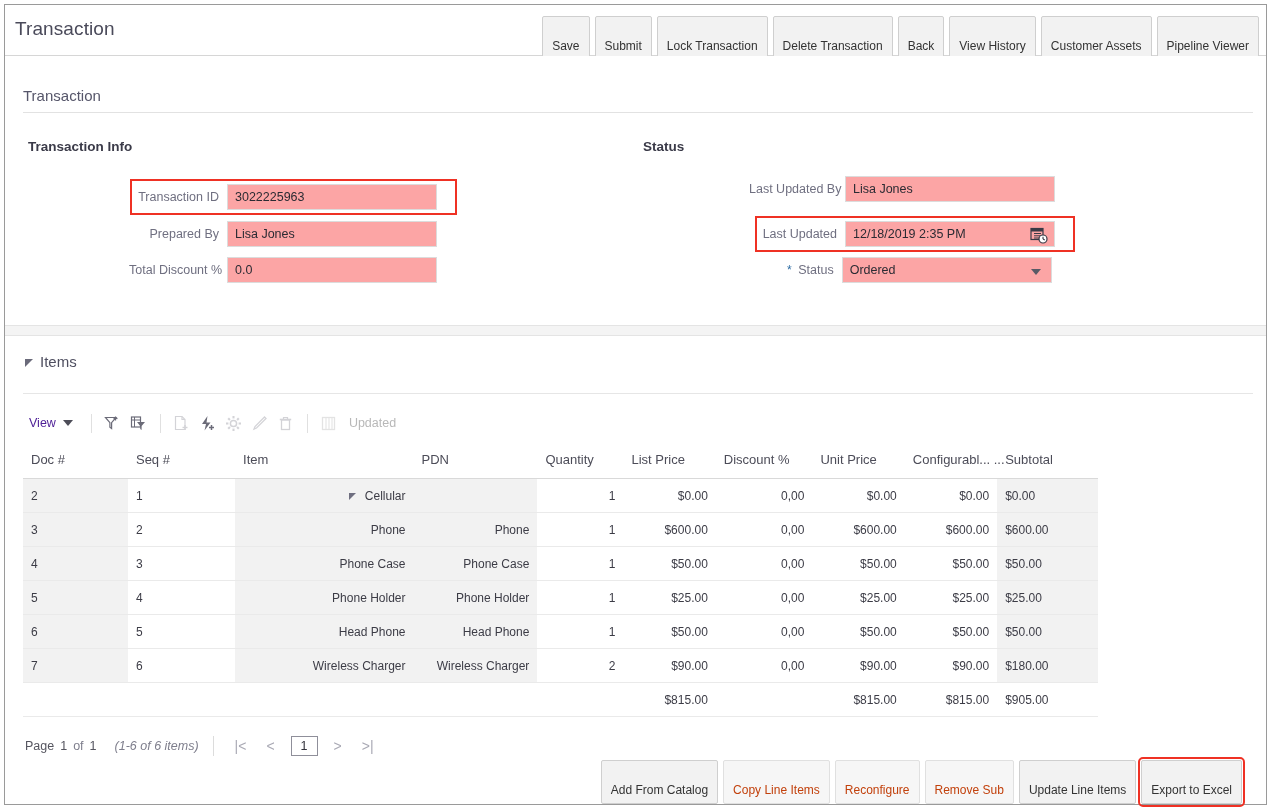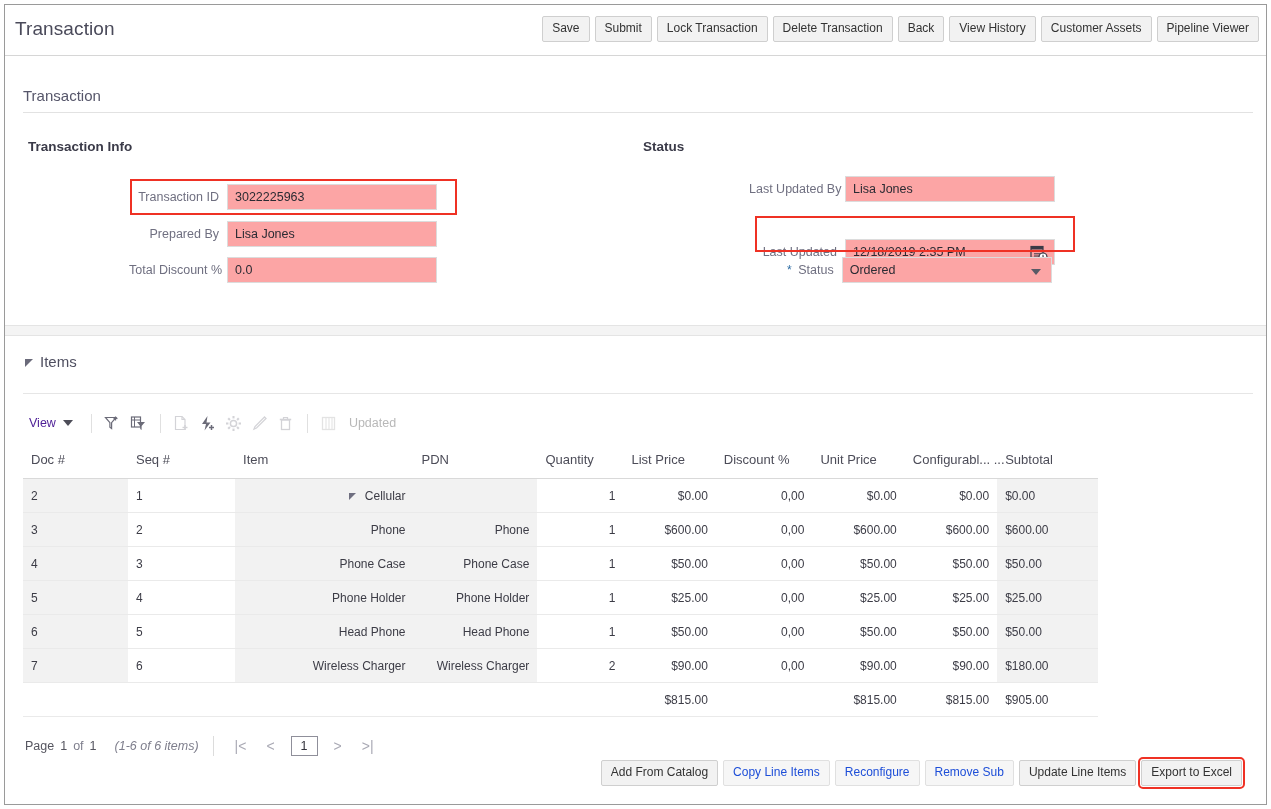--- a/index.html
+++ b/index.html
@@ -38,26 +38,26 @@
     display: flex;
     gap: 5px;
   }
   .btn {
     font-family: "Liberation Sans", sans-serif;
     font-size: 12px;
     color: #333333;
     background: #f2f2f2;
     border: 1px solid #cfcfcf;
     border-radius: 2px;
-    padding: 5px 9px 6px 9px;
+    padding: 23px 9px 6px 9px;
     line-height: 13px;
     white-space: nowrap;
     cursor: pointer;
   }
-  .btn.disabled { color: #1d4ed8; background: #f6f6f6; border-color: #e0e0e0; cursor: default; }
+  .btn.disabled { color: #c2410c; background: #f6f6f6; border-color: #e0e0e0; cursor: default; }
   .btn.highlight { outline: 2px solid #ef3124; outline-offset: 1px; }
 
   
   .section-top { position: relative; background: #ffffff; }
   .section-heading {
     position: absolute;
     left: 18px; top: 31px;
     font-size: 15px;
     color: #56566a;
   }
@@ -323,21 +323,21 @@
       </div>
     </div>
 
     <div class="field-row" style="left:744px; top:120px;">
       <div class="field-label" style="width:96px;">Last Updated By</div>
       <div class="field-box" style="width:210px;">
         <span class="field-val">Lisa Jones</span>
       </div>
     </div>
 
-    <div class="field-row" style="left:756px; top:183px;">
+    <div class="field-row" style="left:756px; top:165px;">
       <div class="field-label" style="width:84px;">Last Updated</div>
       <div class="field-box" style="width:210px;">
         <span class="field-val">12/18/2019 2:35 PM</span>
         <span class="cal-icon">
           <svg width="18" height="18" viewBox="0 0 18 18">
             <rect x="1" y="2.5" width="12" height="11" fill="none" stroke="#3a3a46" stroke-width="1.2"></rect>
             <rect x="1" y="2.5" width="12" height="3" fill="#3a3a46"></rect>
             <line x1="4" y1="7.5" x2="11" y2="7.5" stroke="#3a3a46" stroke-width="1"></line>
             <line x1="4" y1="9.8" x2="11" y2="9.8" stroke="#3a3a46" stroke-width="1"></line>
             <line x1="4" y1="12" x2="9" y2="12" stroke="#3a3a46" stroke-width="1"></line>

